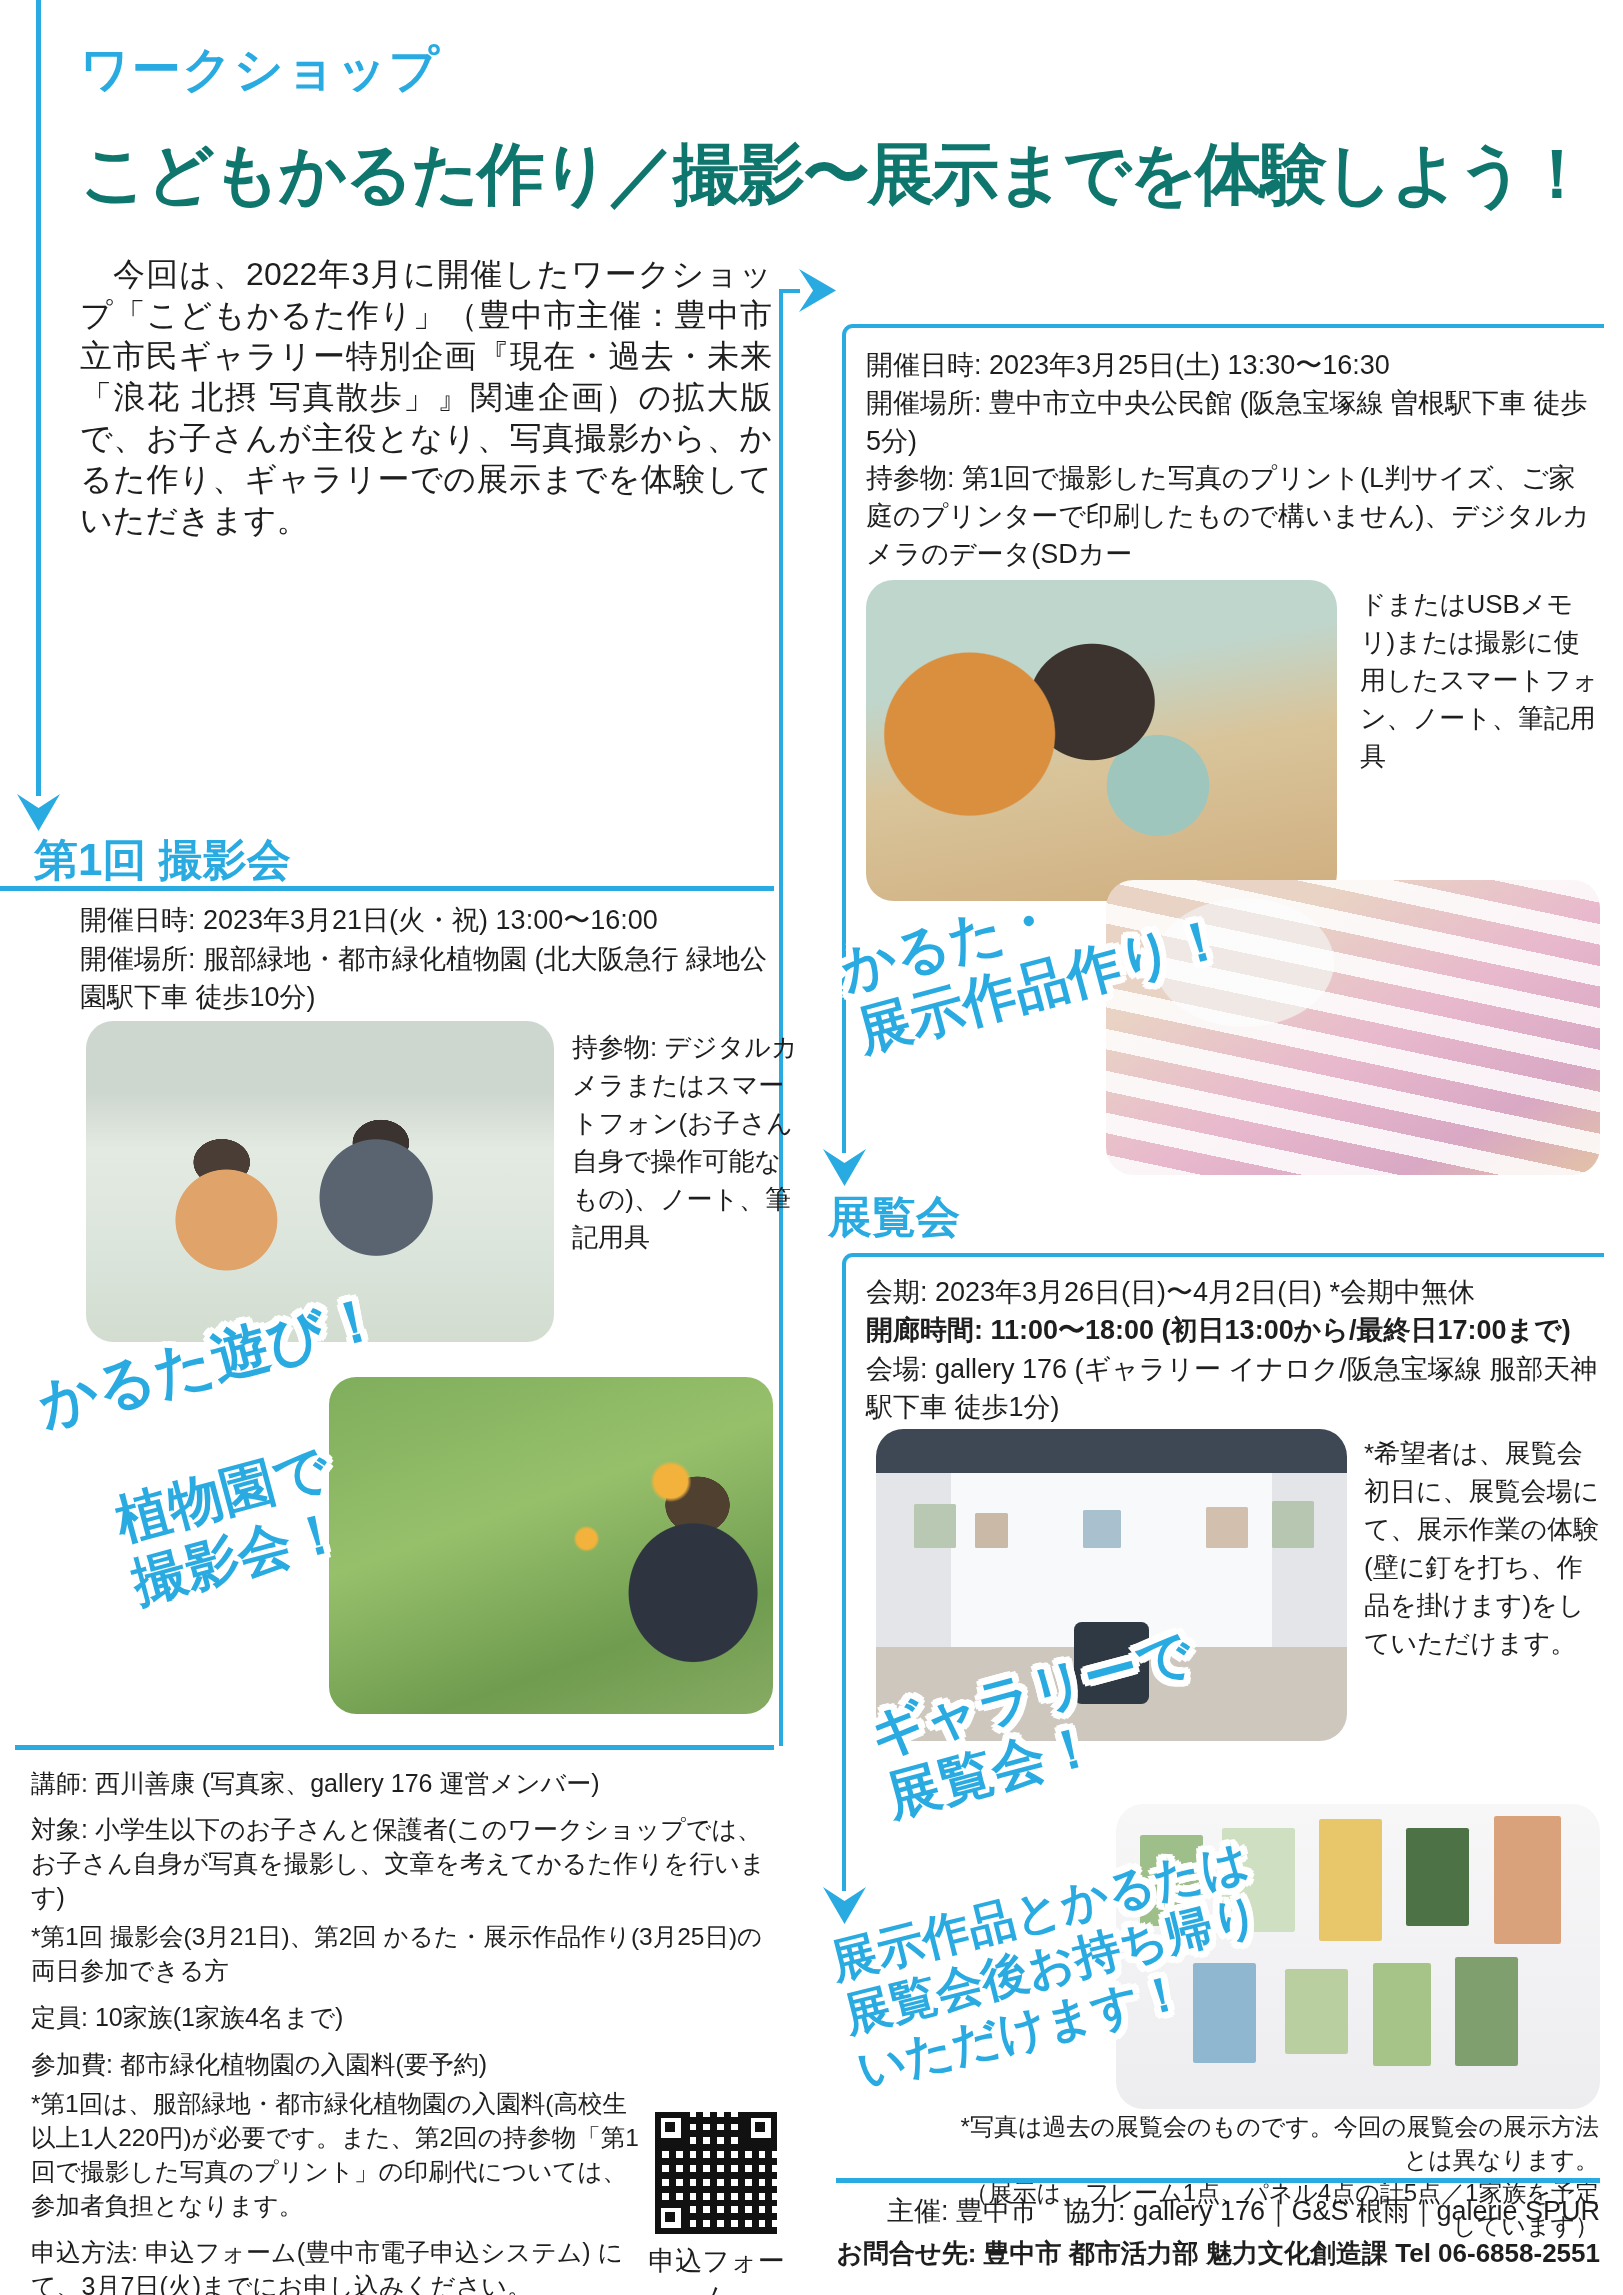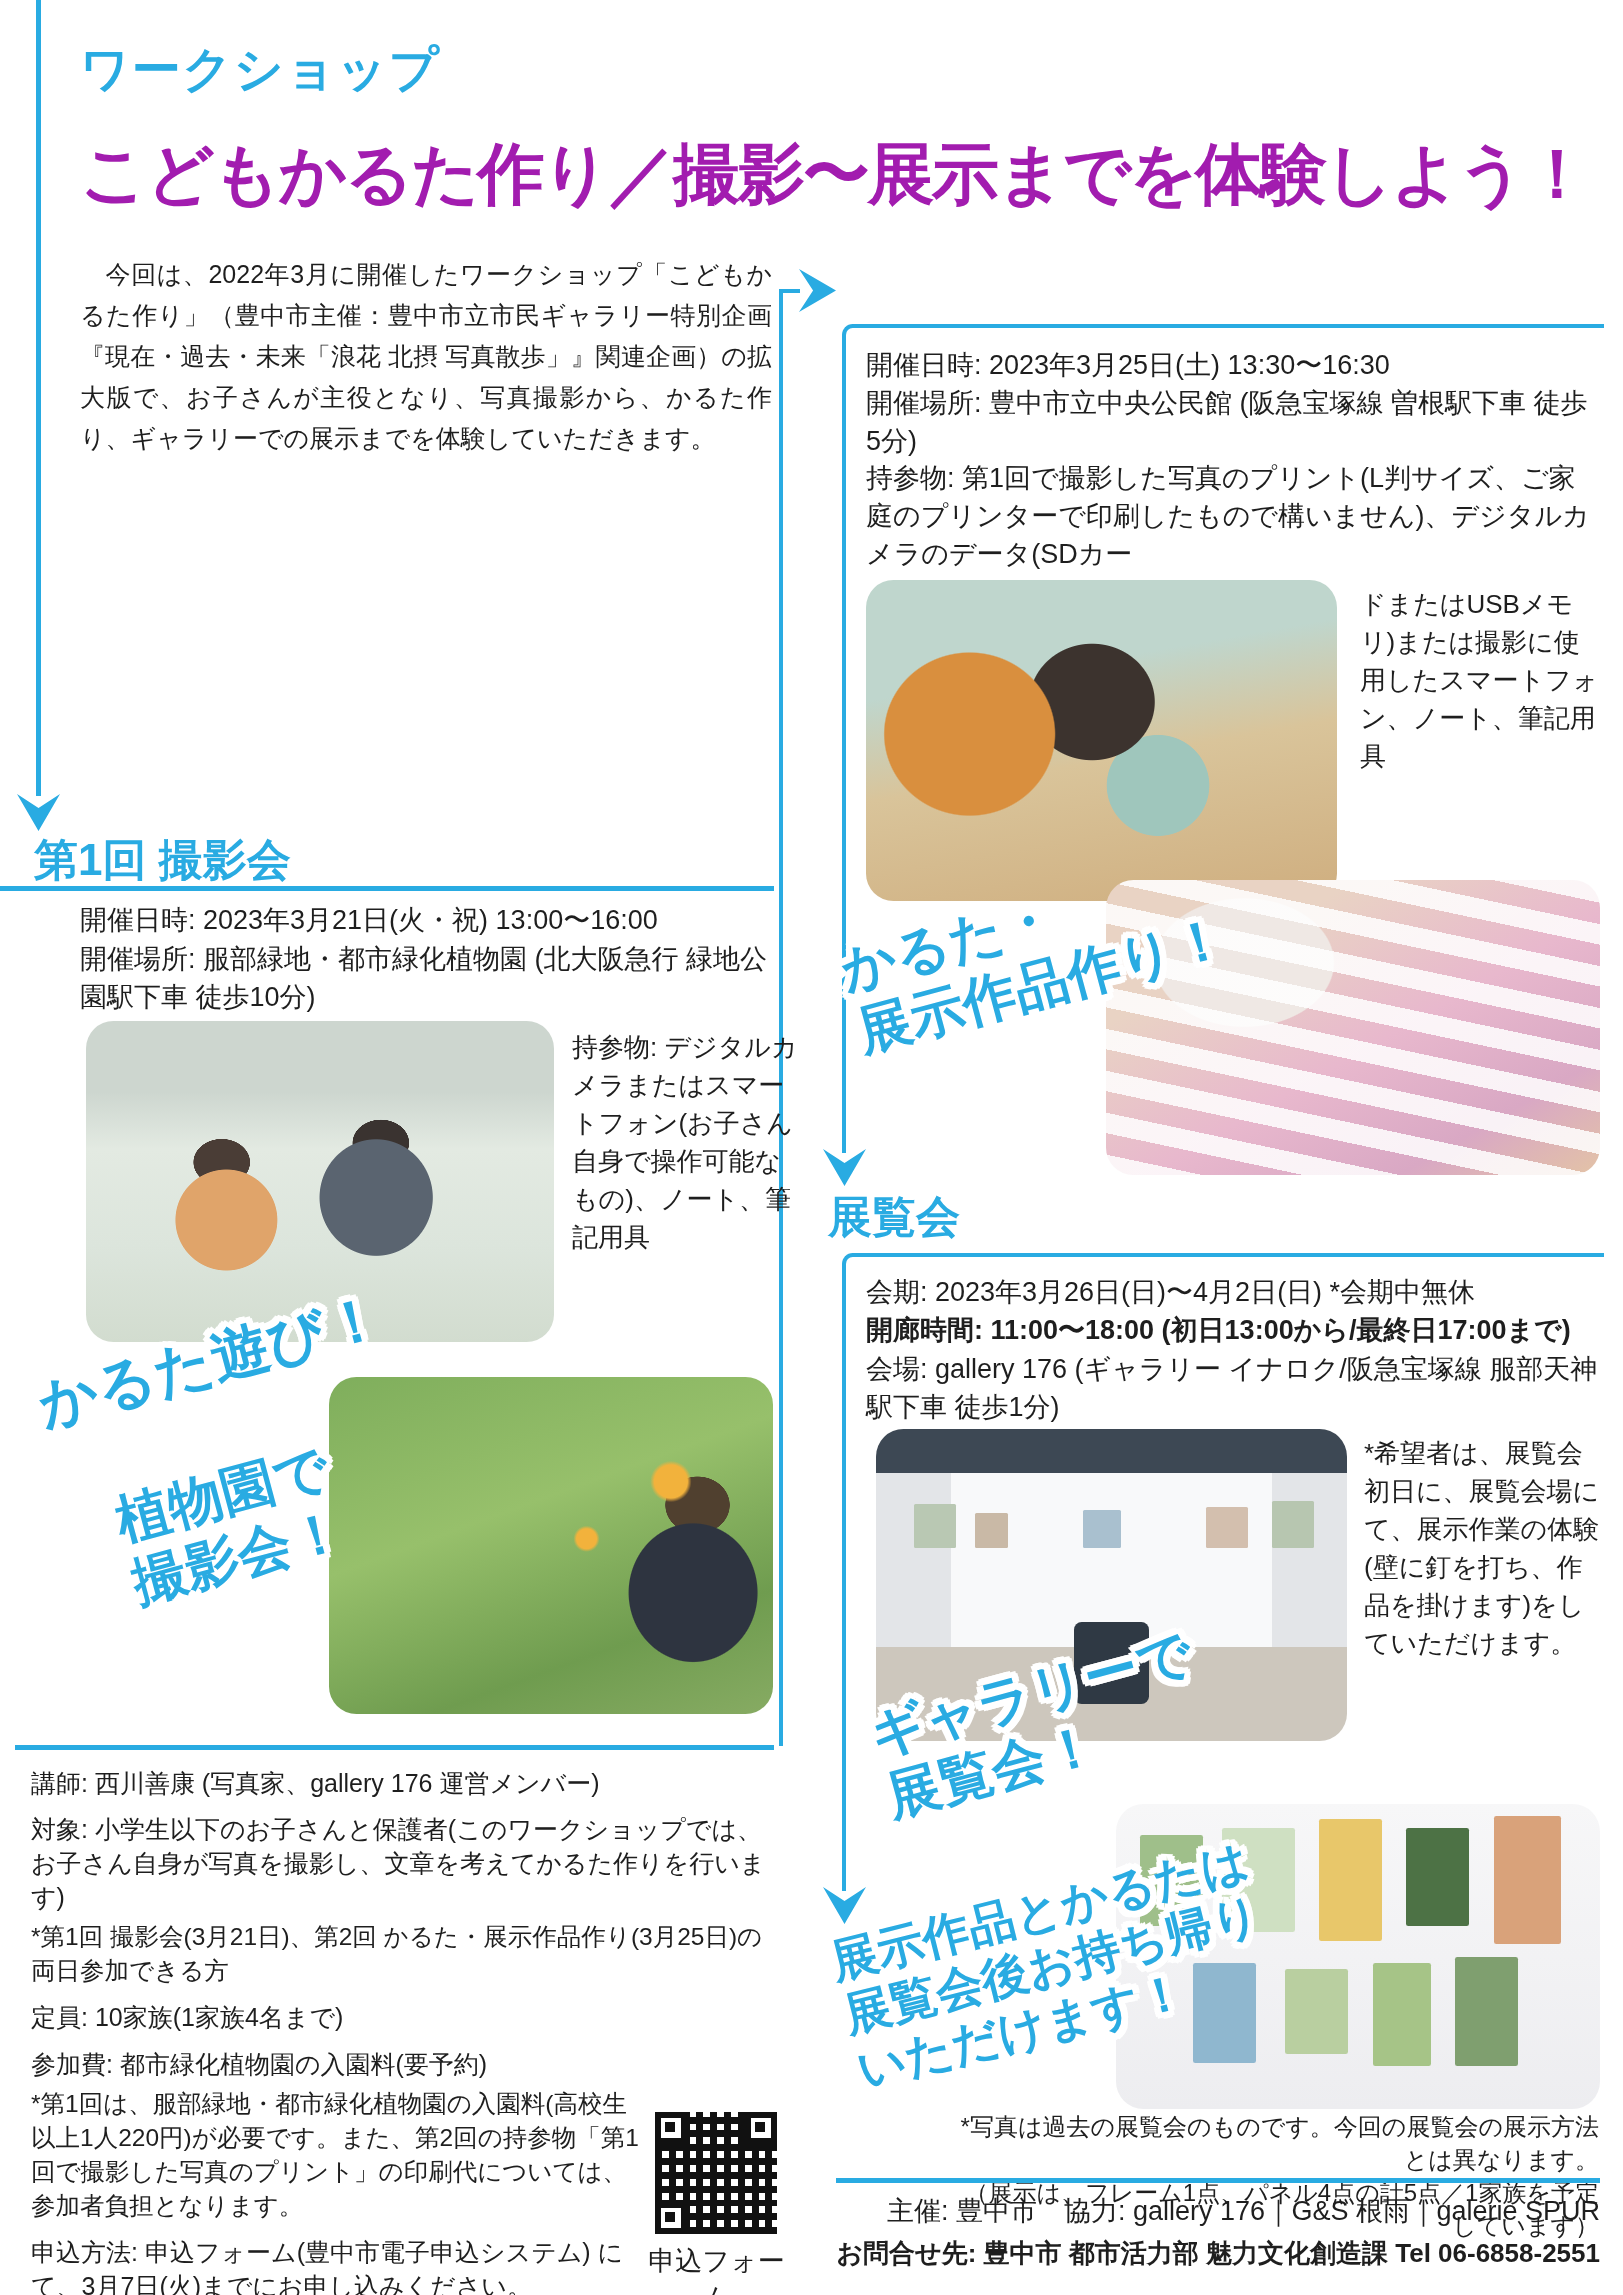--- a/index.html
+++ b/index.html
@@ -4,23 +4,23 @@
 <style>
   html,body{margin:0;padding:0;background:#ffffff;}
   #page{position:relative;width:1624px;height:2295px;background:#fff;overflow:hidden;
         font-family:"Liberation Sans","DejaVu Sans",sans-serif;color:#1e1e1e;}
   .bar{position:absolute;background:#29abe2;}
   .arrow-down{position:absolute;width:43px;height:37px;background:#29abe2;
               clip-path:polygon(0 0,50% 38%,100% 0,50% 100%);}
   .arrow-right{position:absolute;width:37px;height:43px;background:#29abe2;
                clip-path:polygon(0 0,38% 50%,0 100%,100% 50%);}
   .kicker{position:absolute;font-size:49px;font-weight:bold;color:#29abe2;letter-spacing:1.5px;}
-  .title{position:absolute;font-size:67px;font-weight:bold;color:#a21caf;white-space:nowrap;letter-spacing:-2.3px;}
+  .title{position:absolute;font-size:67px;font-weight:bold;color:#0f766e;white-space:nowrap;letter-spacing:-2.3px;}
   .h-section{position:absolute;font-size:44px;font-weight:bold;color:#29abe2;white-space:nowrap;}
-  .intro{position:absolute;font-size:25px;line-height:41px;text-align:justify;}
+  .intro{position:absolute;font-size:32px;line-height:41px;text-align:justify;}
   .intro p{margin:0 0 10.7px 0;}
   .detail{position:absolute;font-size:27px;line-height:38px;}
   .sidec{position:absolute;font-size:26px;line-height:38px;}
   .note{font-size:24.5px;line-height:34px;}
   .stamp{position:absolute;font-weight:800;color:#29abe2;white-space:pre-line;line-height:1.18;
          transform:rotate(-15deg);transform-origin:left top;
          text-shadow:-6.9px 0 0 #fff,6.9px 0 0 #fff,0 -6.9px 0 #fff,0 6.9px 0 #fff,
                      -5.4px -5.4px 0 #fff,5.4px -5.4px 0 #fff,-5.4px 5.4px 0 #fff,5.4px 5.4px 0 #fff,
                      -3.1px -6.9px 0 #fff,3.1px 6.9px 0 #fff,-6.9px 3.1px 0 #fff,6.9px -3.1px 0 #fff;}
   .ph{position:absolute;border-radius:27.5px;overflow:hidden;}

